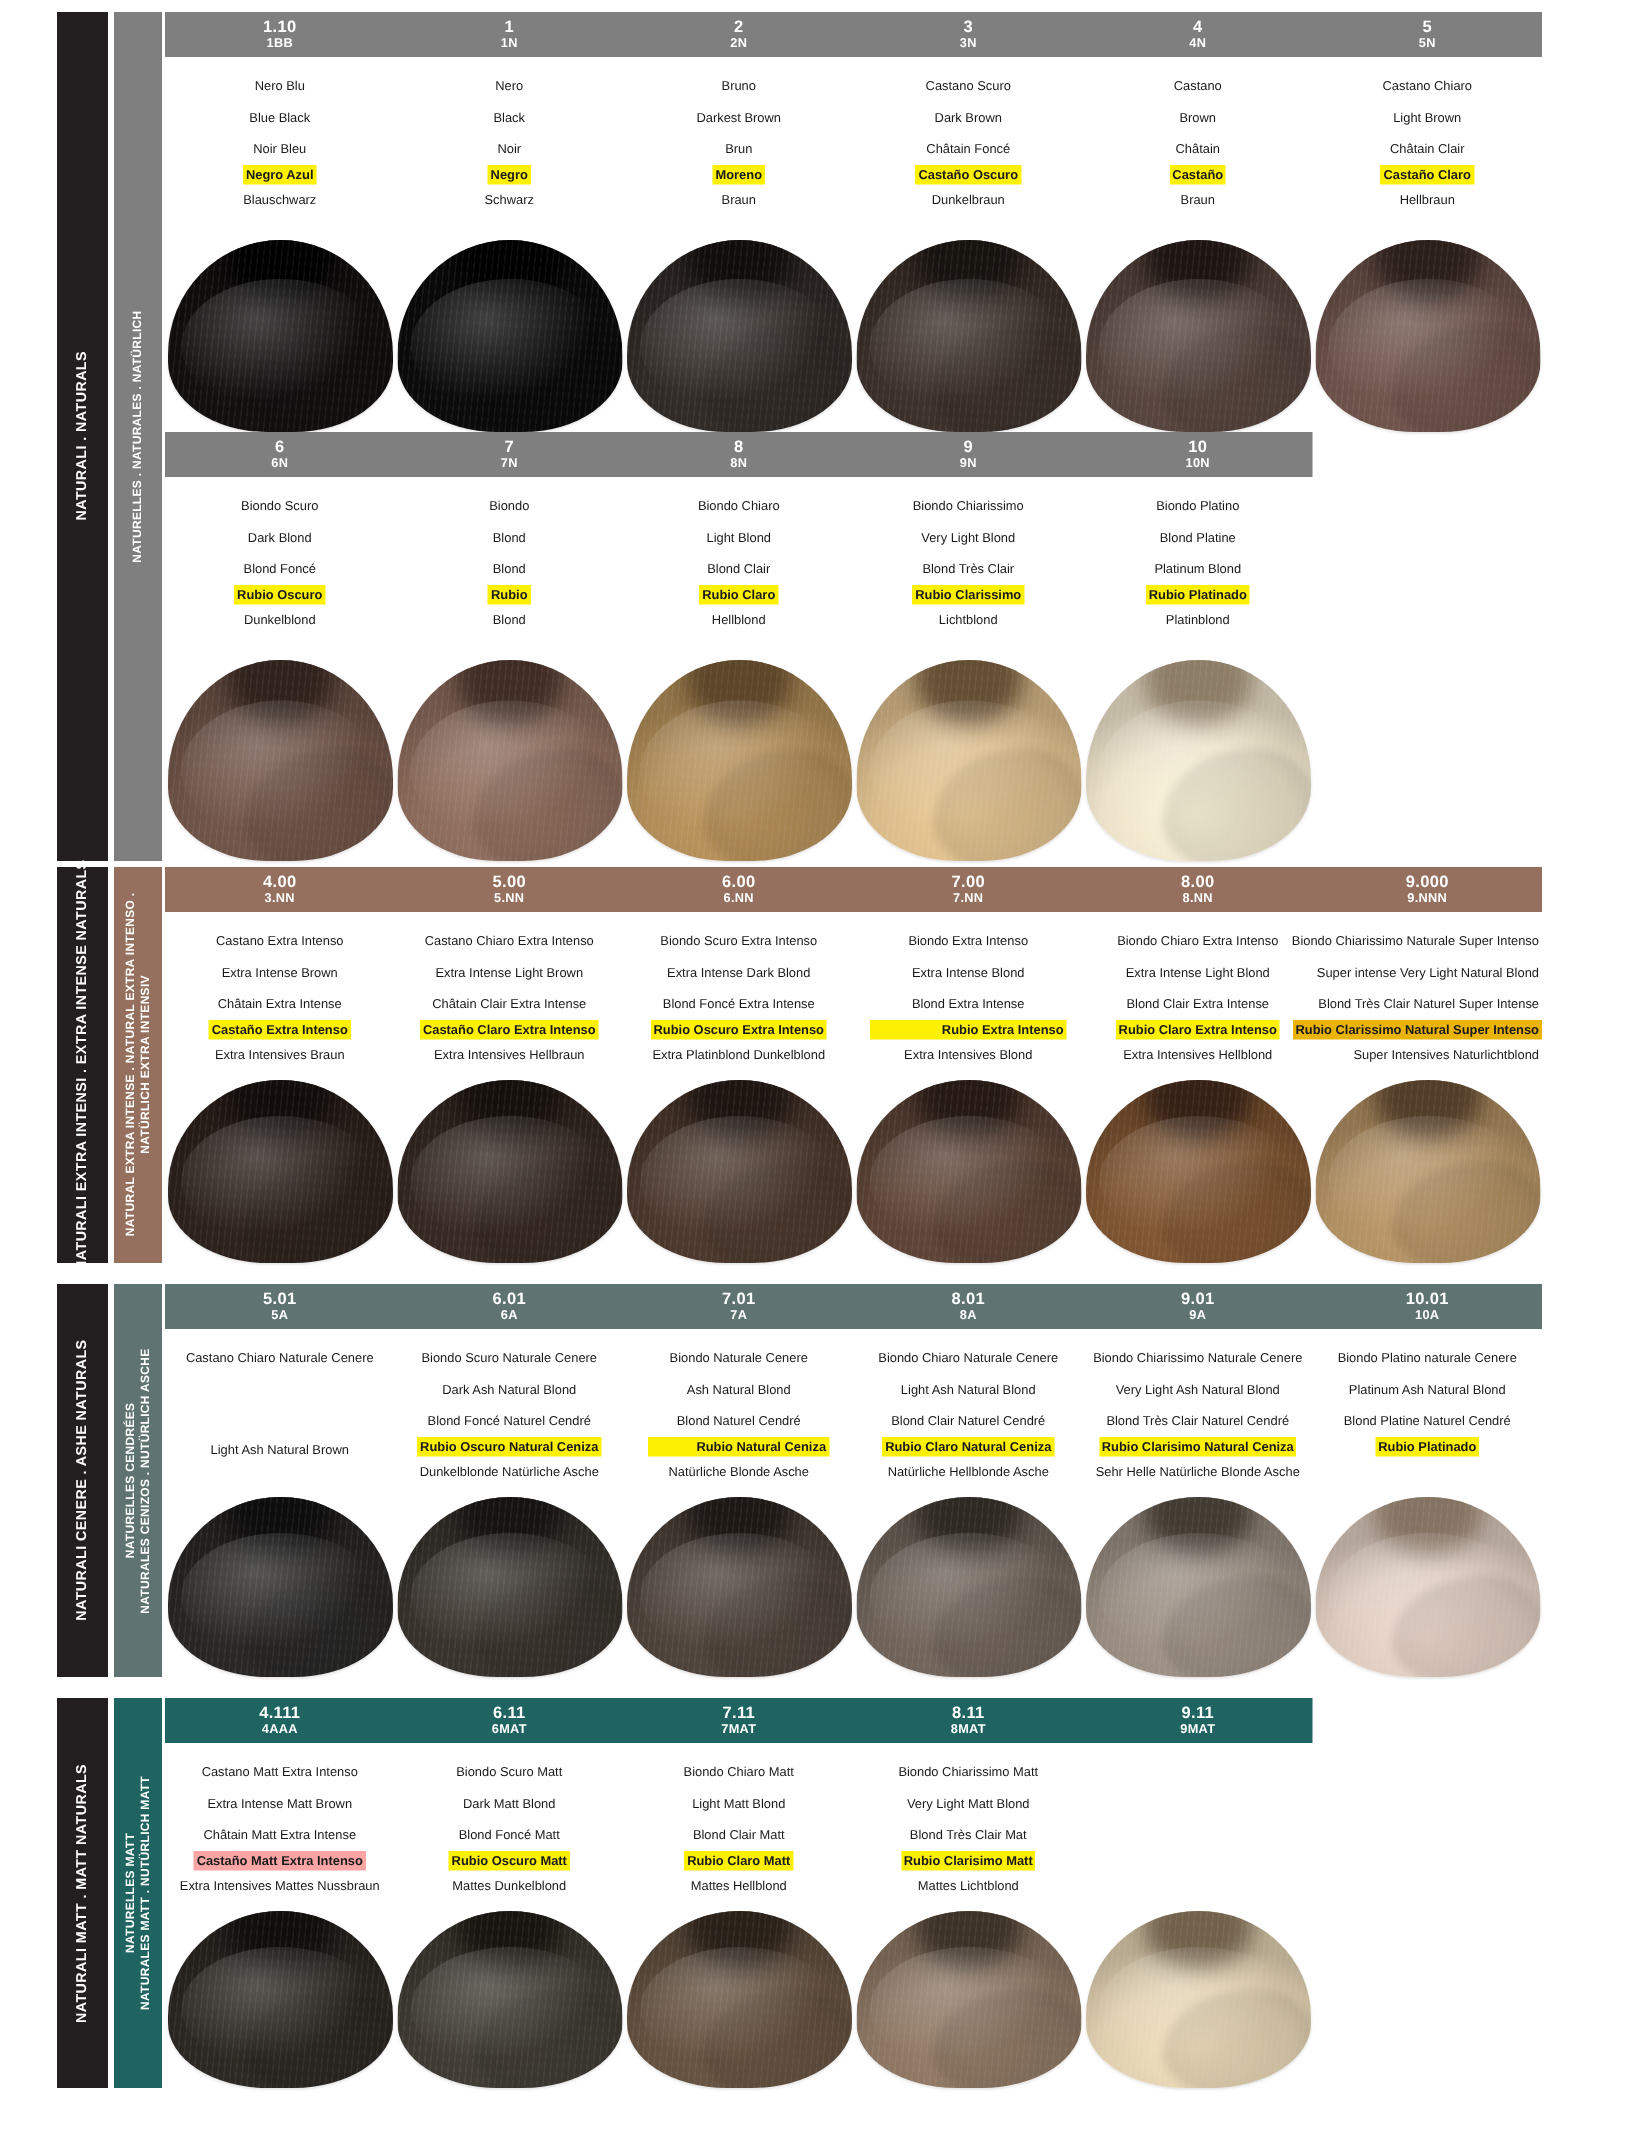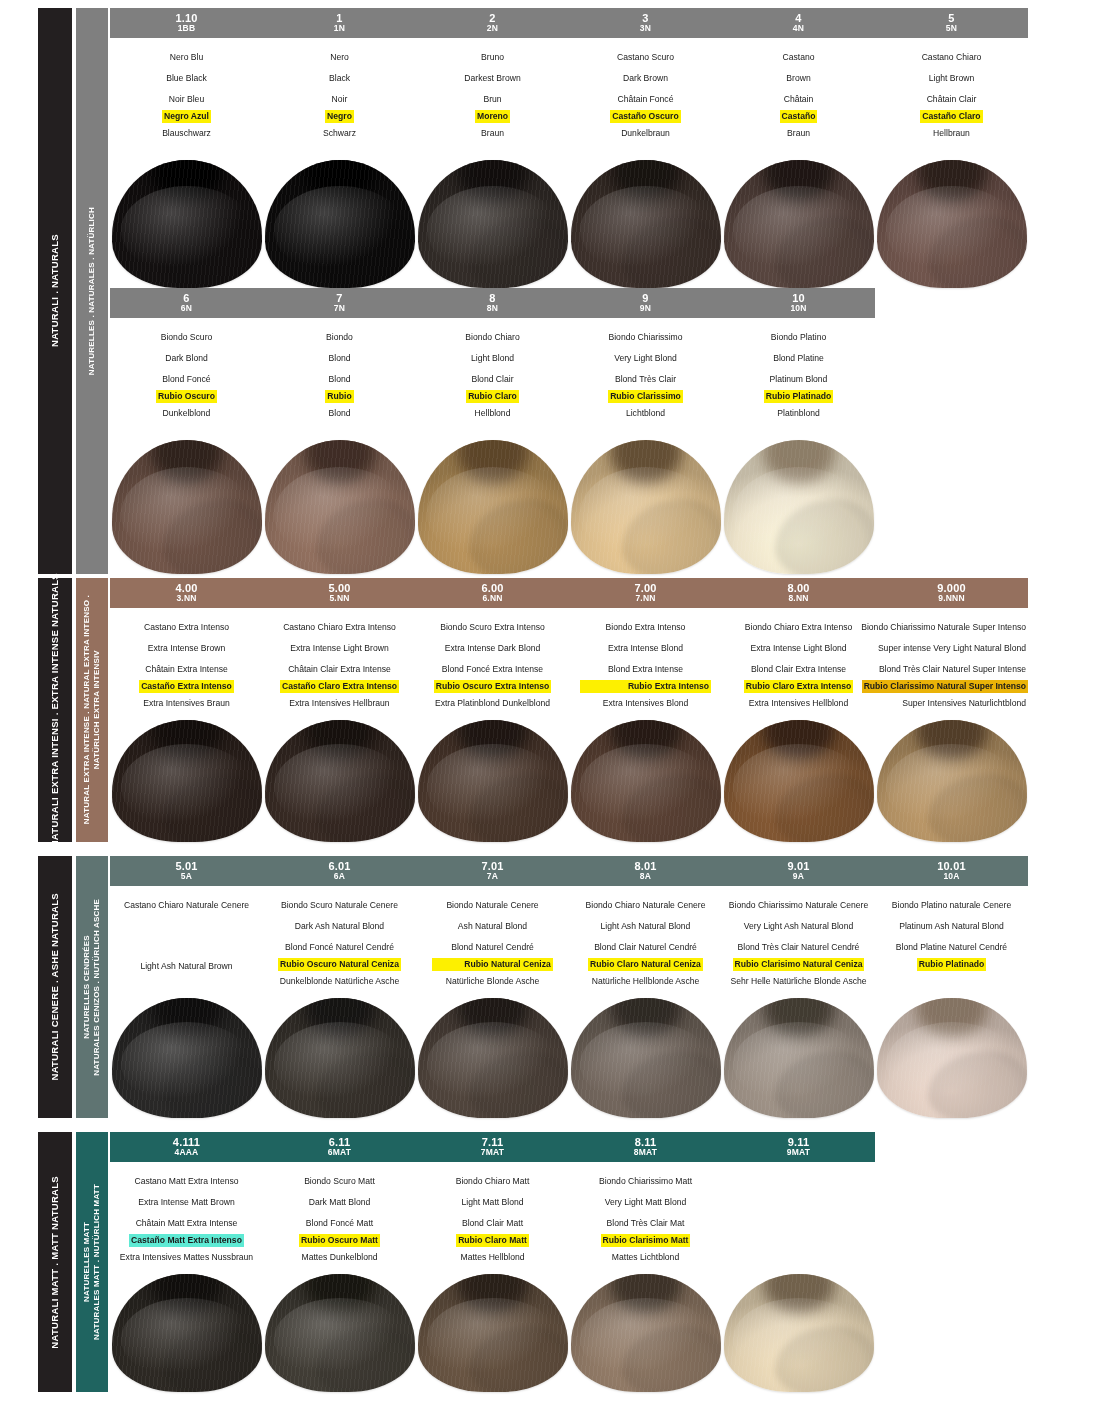--- a/index.html
+++ b/index.html
@@ -631,21 +631,21 @@
       <div class="cell" style="width: 153px;">
         <div class="code1">9.11</div>
         <div class="code2">9MAT</div>
       </div>
     </div>
     <div class="family names" style="top: 1164px; width: 918px;">
       <div class="namecol" style="width: 153px;">
         <div class="ln">Castano Matt Extra Intenso</div>
         <div class="ln">Extra Intense Matt Brown</div>
         <div class="ln">Châtain Matt Extra Intense</div>
-        <div class="ln es" style="background: #5eead4;">Castaño Matt Extra Intenso</div>
+        <div class="ln es" style="background: #fca5a5;">Castaño Matt Extra Intenso</div>
         <div class="ln">Extra Intensives Mattes Nussbraun</div>
       </div>
       <div class="namecol" style="width: 153px;">
         <div class="ln">Biondo Scuro Matt</div>
         <div class="ln">Dark Matt Blond</div>
         <div class="ln">Blond Foncé Matt</div>
         <div class="ln es" style="background: rgb(253, 240, 0);">Rubio Oscuro Matt</div>
         <div class="ln">Mattes Dunkelblond</div>
       </div>
       <div class="namecol" style="width: 153px;">

